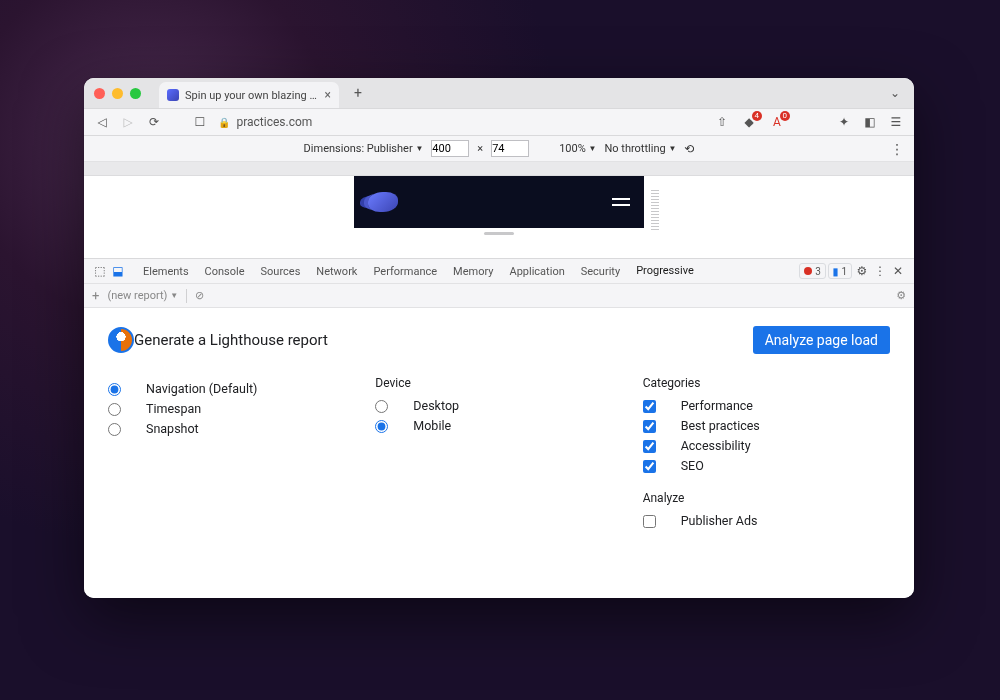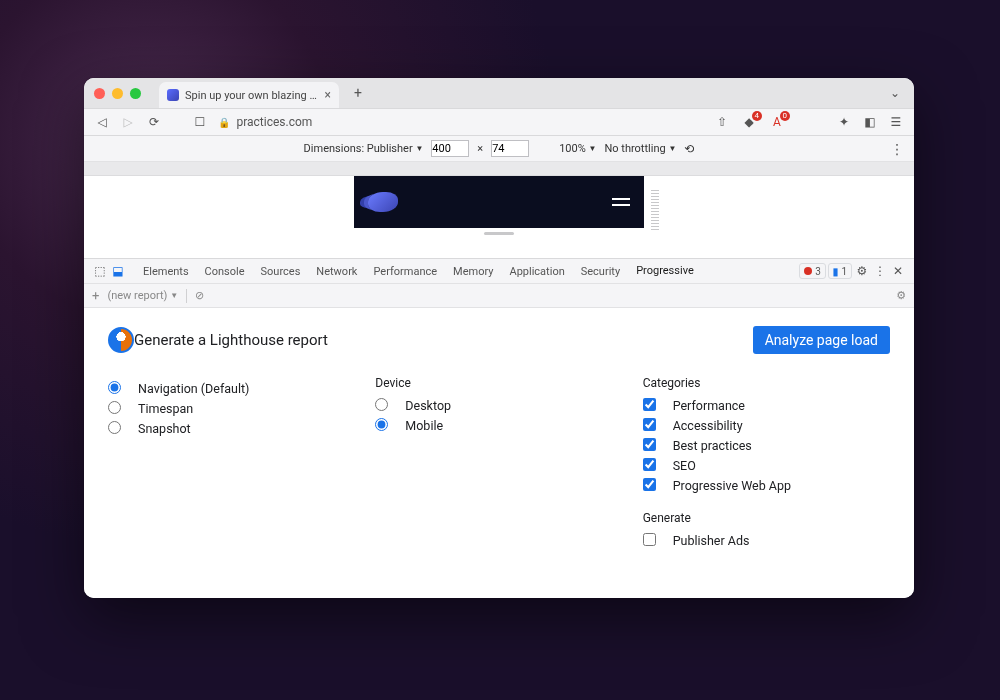--- a/index.html
+++ b/index.html
@@ -68,21 +68,21 @@
   .lh-head { display:flex; align-items:center; justify-content:space-between; margin-bottom:22px;}
   .lh-head .left { display:flex; align-items:center; }
   .lh-logo { width:26px; height:26px; border-radius:50%; background: radial-gradient(circle at 50% 35%, #fff 0 25%, transparent 26%), conic-gradient(#e8710a 0 50%, #1a73e8 50% 100%); border:2px solid #1a73e8;}
   .lh-title { font-size:15px; color:#202124;}
   .analyze { background:#1a73e8; color:#fff; border:none; border-radius:3px; padding:6px 12px; font-size:14px; cursor:default;}
   .cols { display:flex; gap:20px;}
   .col { flex:1;}
   .col h4 { font-size:12px; font-weight:400; color:#202124; margin-bottom:8px;}
   .col h4.sub { margin-top:18px;}
   .link { color:#1a73e8; text-decoration:underline; margin-left:8px; font-size:12px;}
-  .opt { display:flex; align-items:flex-start; gap:17px; margin:5px 0; color:#202124;}
+  .opt { display:flex; align-items:flex-end; gap:25px; margin:5px 0; color:#202124;}
   .opt input { accent-color:#1a73e8; width:13px; height:13px;}
 </style>
 </head>
 <body>
 
 <div class="window">
 
   <div class="tabstrip">
     <div class="traffic">
       <div class="dot r"></div>
@@ -219,35 +219,31 @@
           </label>
       </div>
       <div class="col">
         <h4>Categories</h4>
         <label class="opt">
             <input type="checkbox" checked="" style="">
             <span>Performance</span>
           </label>
         <label class="opt">
             <input type="checkbox" checked="" style="">
+            <span>Best practices</span>
+          </label>
+        <label class="opt">
+            <input type="checkbox" checked="" style="">
             <span>Accessibility</span>
           </label>
         <label class="opt">
             <input type="checkbox" checked="" style="">
-            <span>Best practices</span>
-          </label>
-        <label class="opt">
-            <input type="checkbox" checked="" style="">
             <span>SEO</span>
           </label>
-        <label class="opt">
-            <input type="checkbox" checked="" style="">
-            <span>Progressive Web App</span>
-          </label>
-        <h4 class="sub">Generate</h4>
+        <h4 class="sub">Analyze</h4>
         <label class="opt">
             <input type="checkbox" style="">
             <span>Publisher Ads</span>
           </label>
       </div>
     </div>
   </div>
 
 </div>
 

